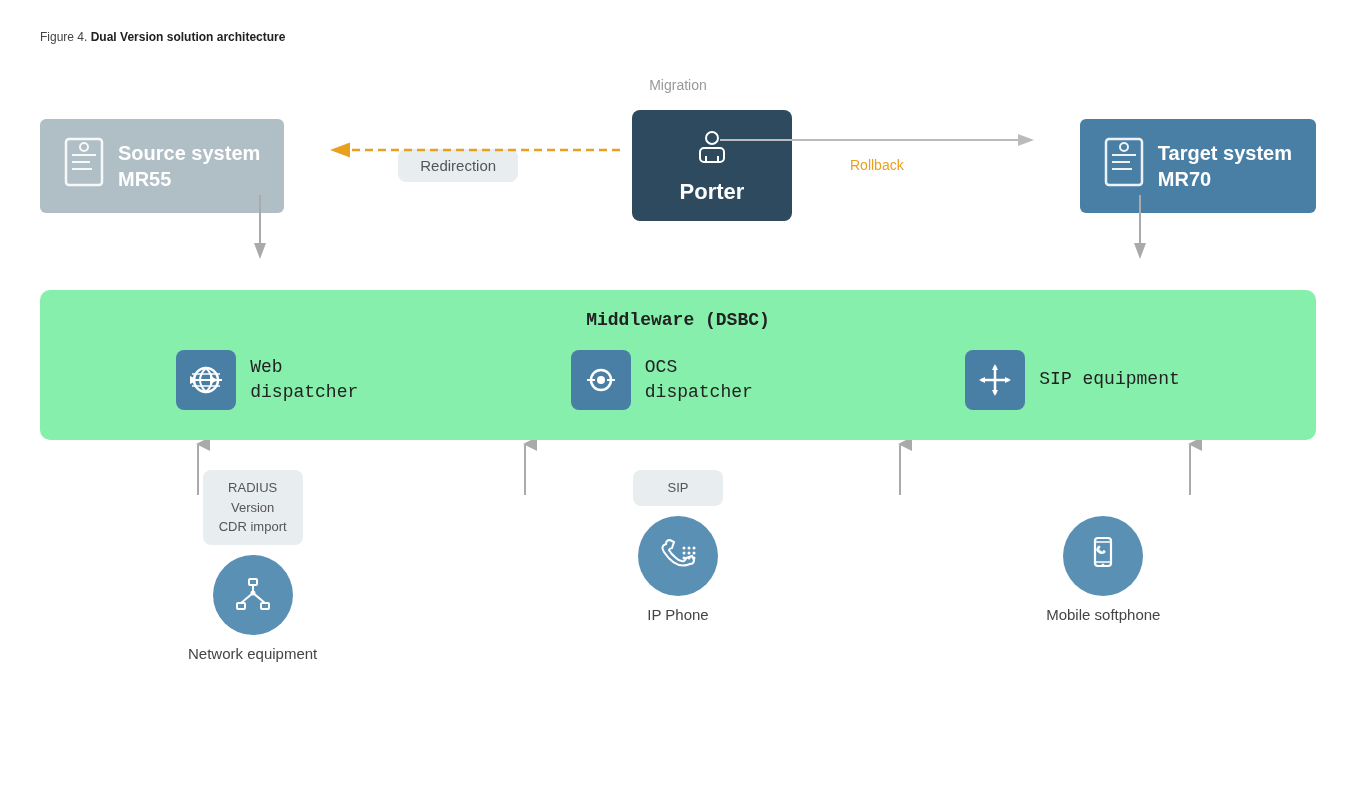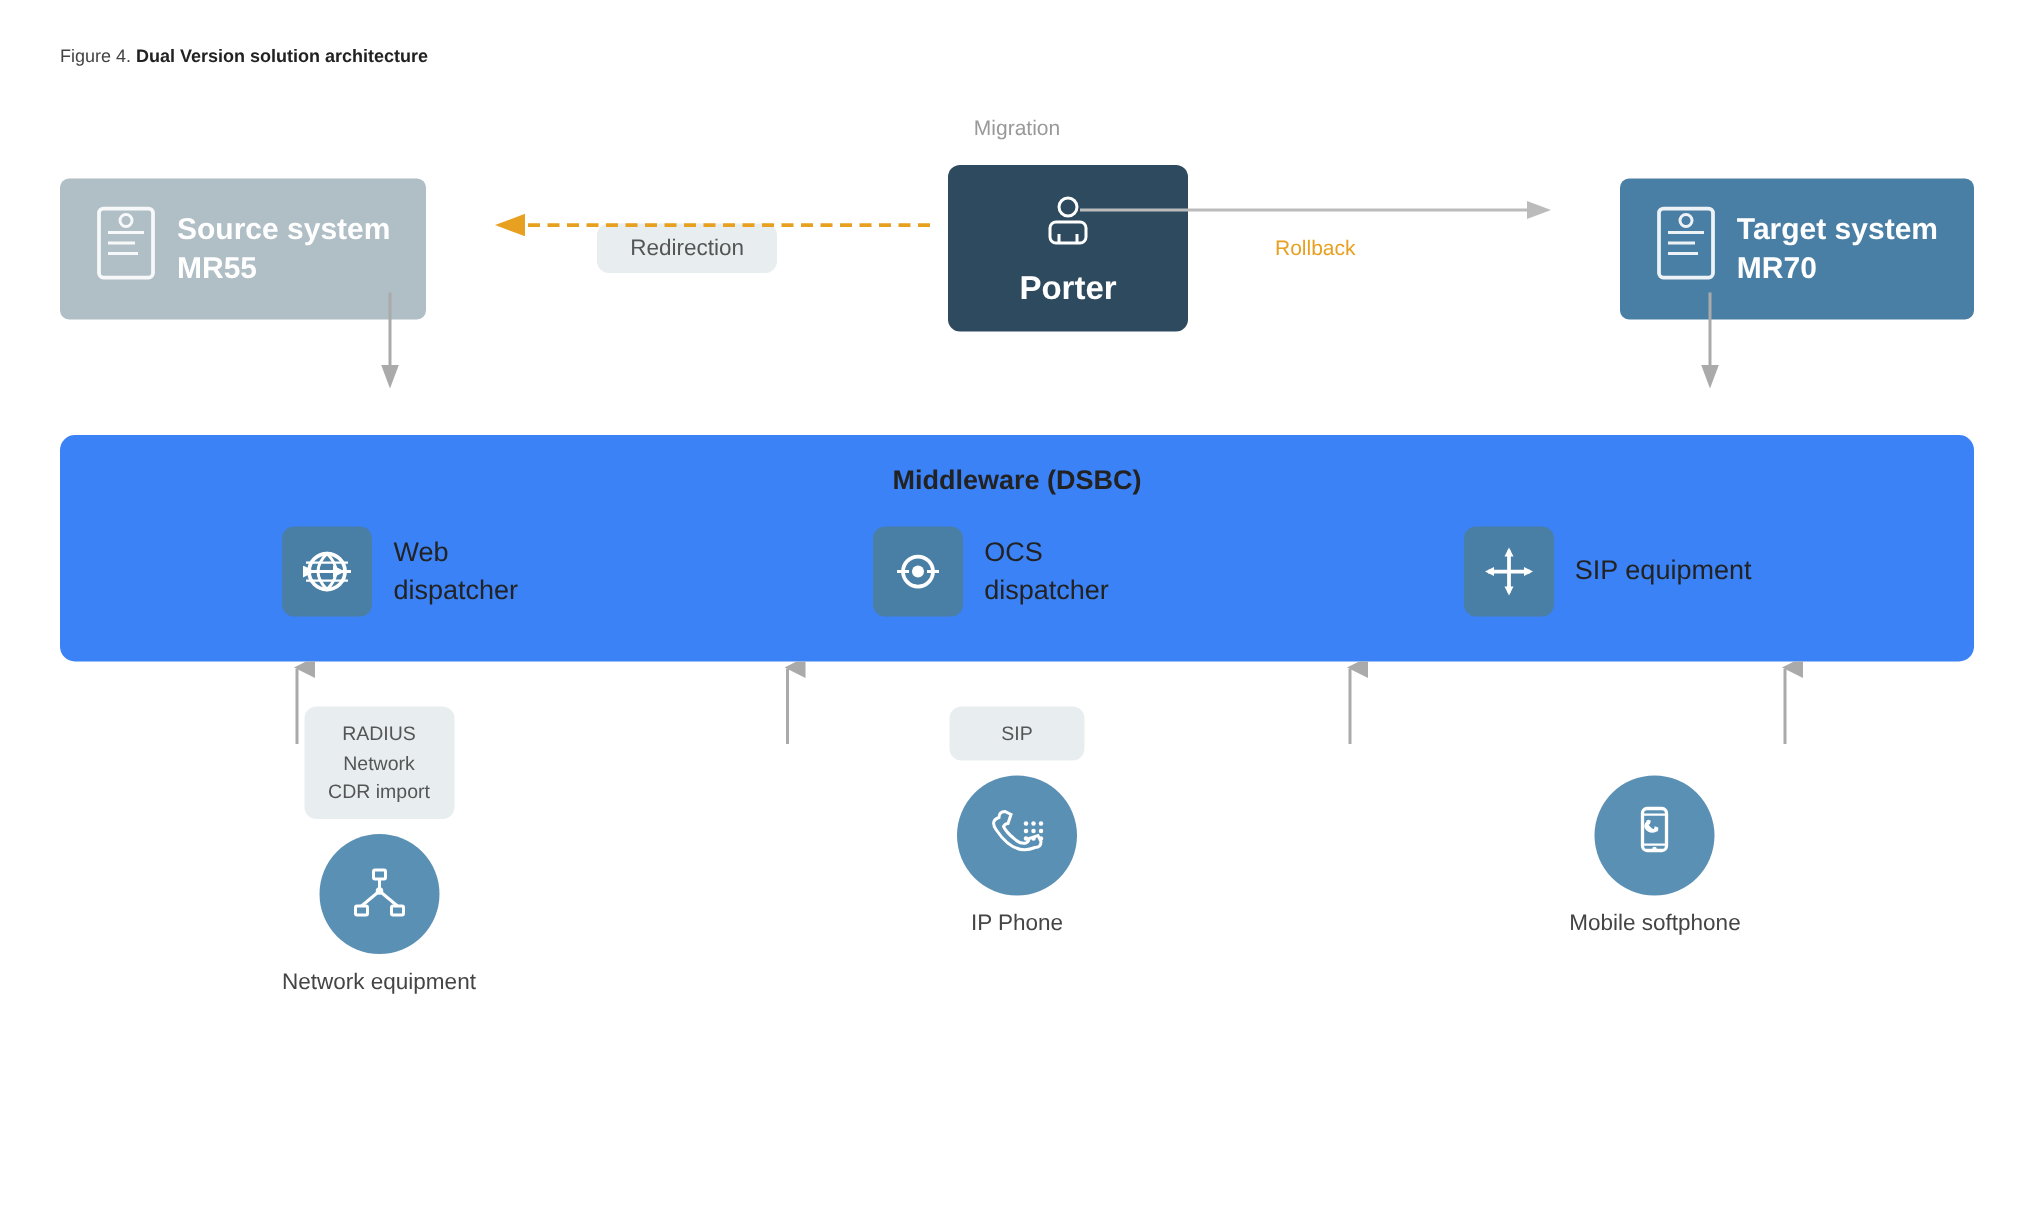--- a/index.html
+++ b/index.html
@@ -81,25 +81,26 @@
       border-radius: 8px;
       padding: 8px 22px;
       font-size: 15px;
       color: #555;
       margin: 0 auto;
       text-align: center;
     }
 
     
     .middleware-section {
-      background: #3b82f6;
+      background: #86efac;
       border-radius: 10px;
       padding: 20px 30px 30px 30px;
       margin-top: 14px;
       margin-bottom: 30px;
+      font-family: Liberation Mono, monospace;
     }
     .middleware-title {
       font-size: 18px;
       font-weight: 700;
       text-align: center;
       color: #222;
       margin-bottom: 20px;
     }
     .dispatchers-row {
       display: flex;
@@ -349,21 +350,21 @@
       <line x1="485" y1="55" x2="485" y2="5" stroke="#aaa" stroke-width="2" marker-end="url(#arrowUp)"></line>
       <line x1="860" y1="55" x2="860" y2="5" stroke="#aaa" stroke-width="2" marker-end="url(#arrowUp)"></line>
       <line x1="1150" y1="55" x2="1150" y2="5" stroke="#aaa" stroke-width="2" marker-end="url(#arrowUp)"></line>
     </svg>
 
     <div class="bottom-section">
 
 
       <div class="bottom-item">
         <div class="bottom-bubble" style="white-space:pre-line;">RADIUS
-Network
+Version
 CDR import</div>
         <div class="circle-icon">
           <svg width="44" height="44" viewBox="0 0 44 44" fill="none">
             <rect x="18" y="6" width="8" height="6" rx="1" stroke="white" stroke-width="2" fill="none"></rect>
             <rect x="6" y="30" width="8" height="6" rx="1" stroke="white" stroke-width="2" fill="none"></rect>
             <rect x="30" y="30" width="8" height="6" rx="1" stroke="white" stroke-width="2" fill="none"></rect>
             <line x1="22" y1="12" x2="22" y2="20" stroke="white" stroke-width="2"></line>
             <line x1="22" y1="20" x2="10" y2="30" stroke="white" stroke-width="2"></line>
             <line x1="22" y1="20" x2="34" y2="30" stroke="white" stroke-width="2"></line>
             <circle cx="22" cy="20" r="2.5" fill="white"></circle>

